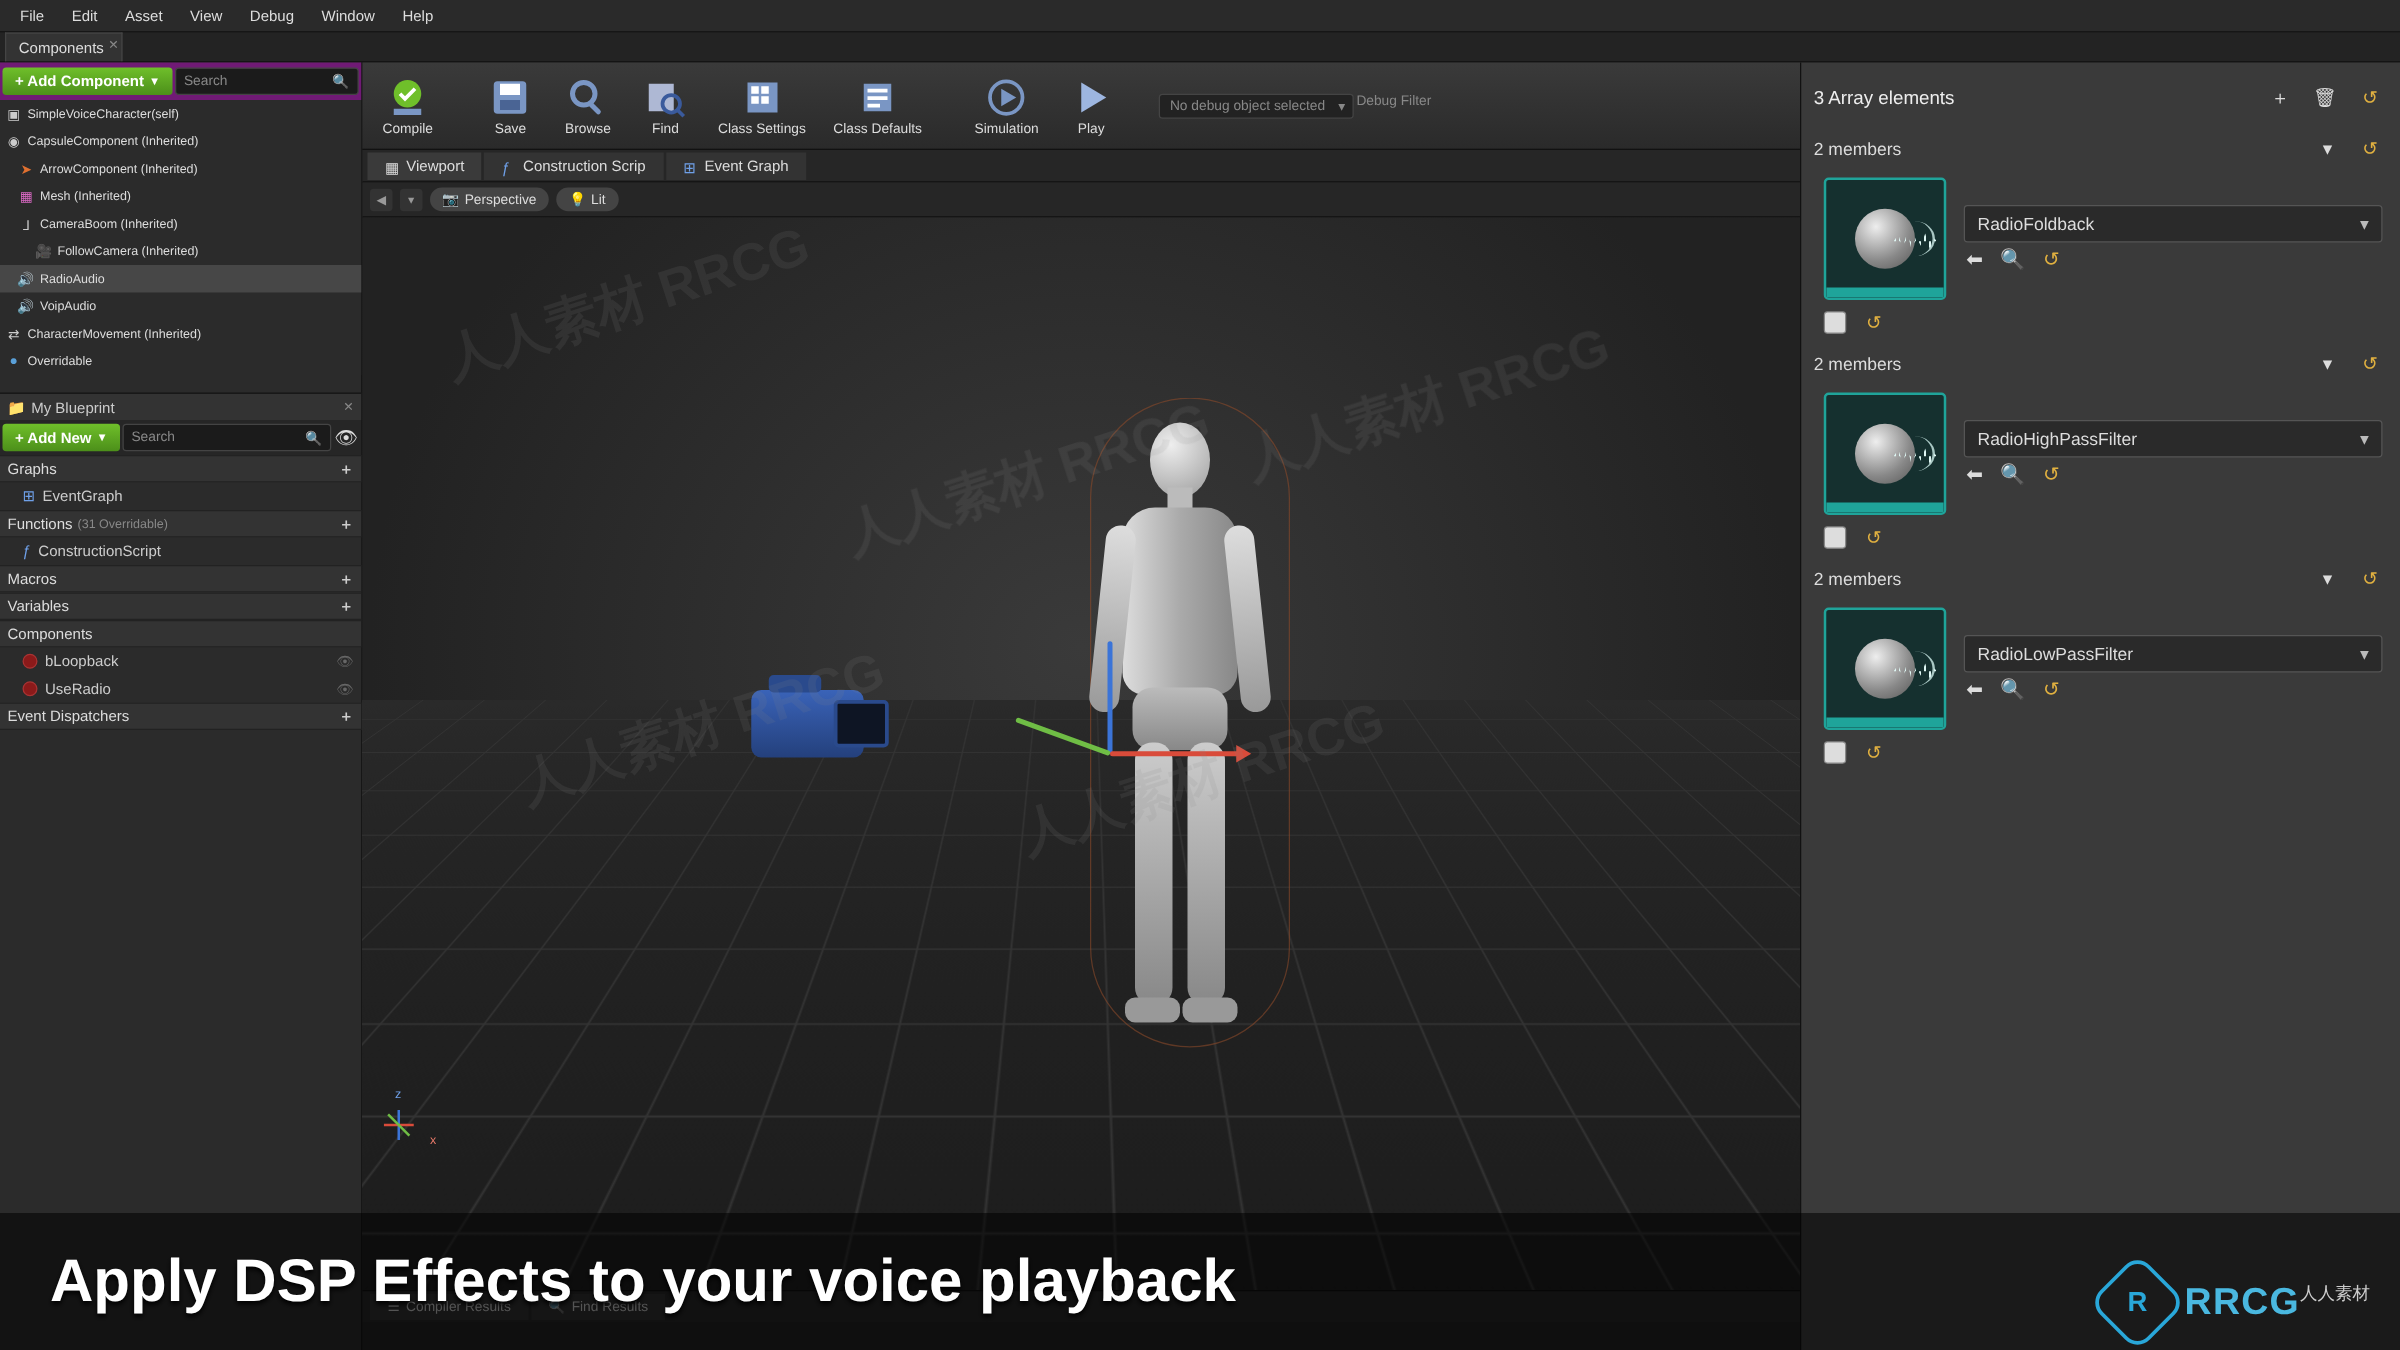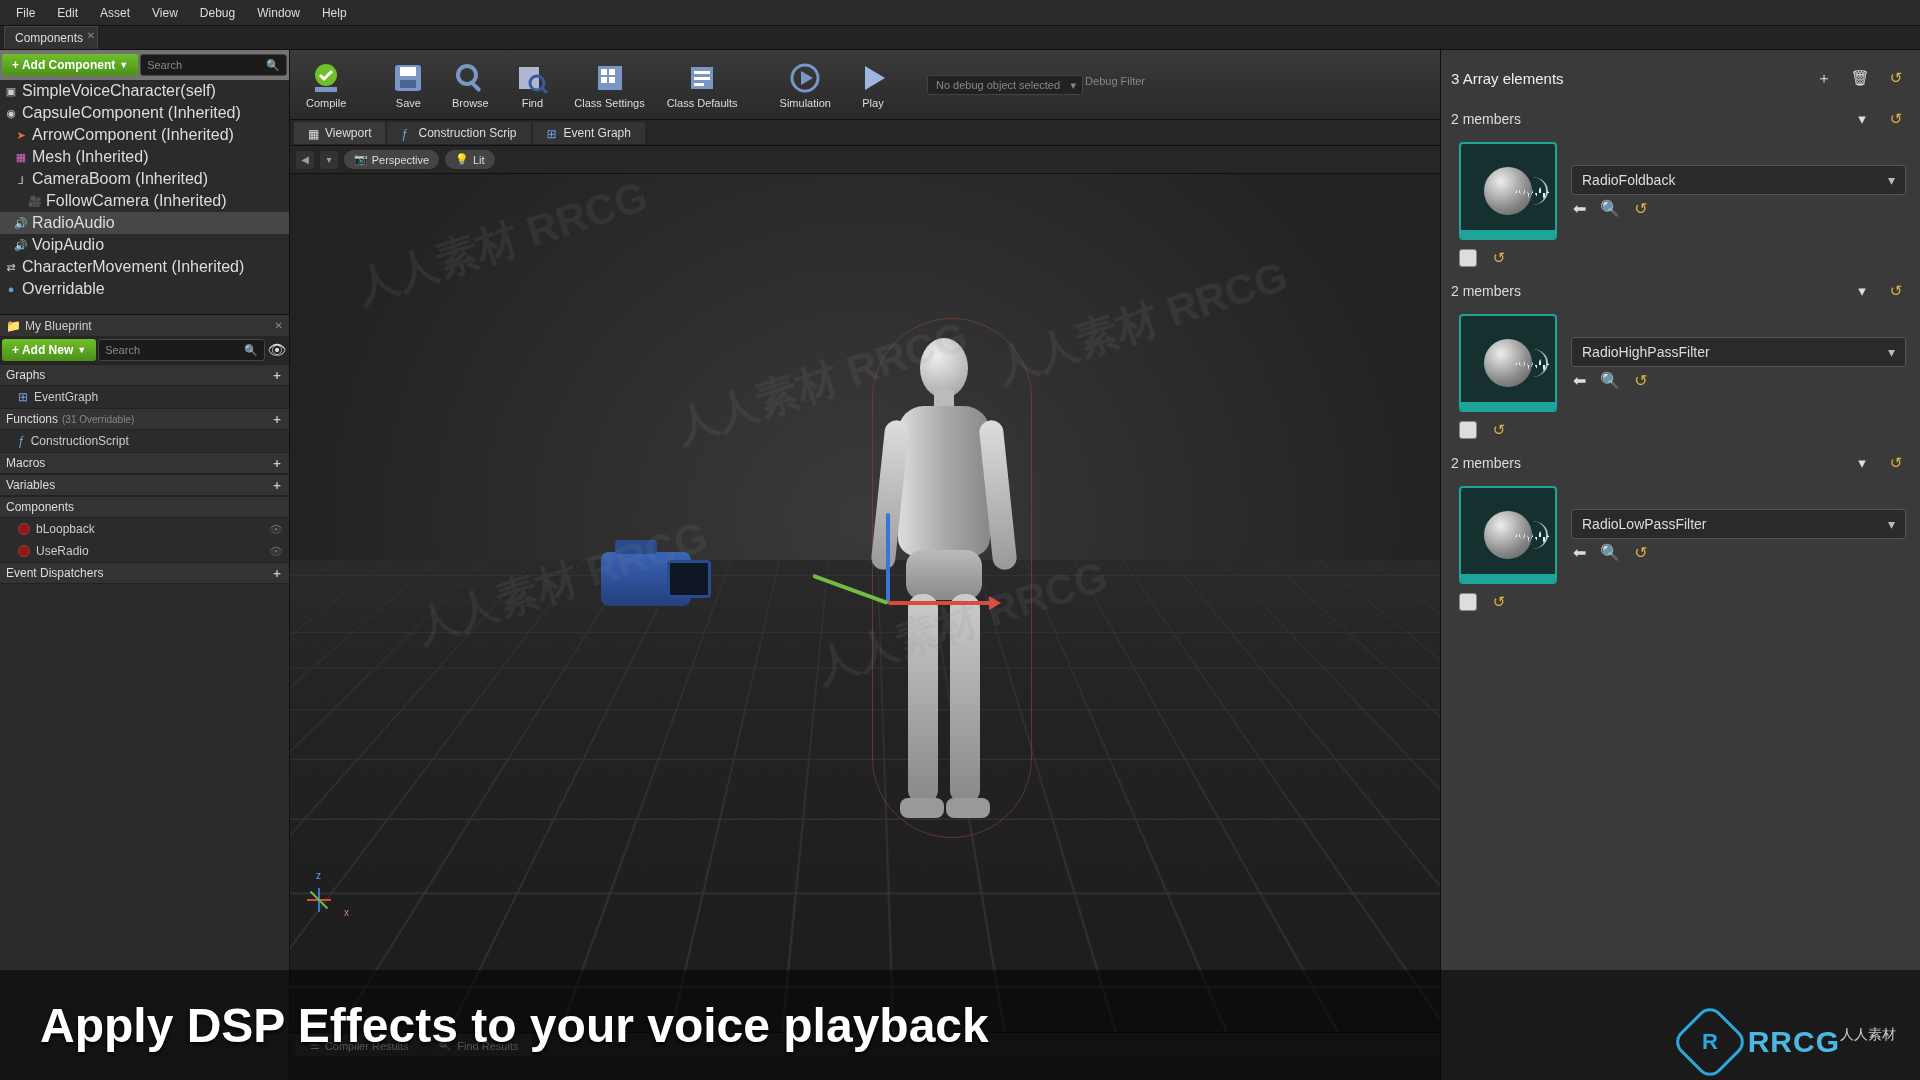--- a/index.html
+++ b/index.html
@@ -14,33 +14,33 @@
 .doc-tabs .tab { background:#333; padding:4px 14px 4px 10px; color:#ddd; border:1px solid #444; border-bottom:none; font-size:12px; position:relative; }
 .doc-tabs .close { position:absolute; right:2px; top:3px; font-size:10px; color:#888; }
 
 
 .main { display:flex; height:calc(1080px - 26px - 24px); }
 
 
 .left { width:290px; background:#2b2b2b; display:flex; flex-direction:column; border-right:1px solid #111; }
 
 
-.addcomp-row { display:flex; align-items:center; height:30px; background:#737373; padding:2px; gap:2px; }
+.addcomp-row { display:flex; align-items:center; height:30px; background:#701a75; padding:2px; gap:2px; }
 .btn-green { background:linear-gradient(#6fbf2a,#4c8f1a); color:#fff; padding:4px 10px; border-radius:3px; font-weight:bold; display:flex; align-items:center; gap:4px; cursor:pointer; font-size:12px; }
 .btn-green .caret { font-size:9px; }
 .searchbox { flex:1; background:#1b1b1b; border:1px solid #444; border-radius:3px; height:22px; display:flex; align-items:center; padding:0 6px; color:#888; font-size:11px; }
 
 
 .comp-tree { background:#2b2b2b; }
 .comp-tree .node { display:flex; align-items:center; height:22px; padding:0 4px; gap:4px; cursor:pointer; }
 .comp-tree .node.sel { background:#474747; }
 .comp-tree .ico { width:14px; height:14px; display:inline-flex; align-items:center; justify-content:center; font-size:11px; }
 .comp-tree .i1 { padding-left:14px; }
 .comp-tree .i2 { padding-left:28px; }
-.comp-tree .txt { color:#ddd; font-size:16px; white-space:nowrap; }
+.comp-tree .txt { color:#ddd; font-size:10px; white-space:nowrap; }
 
 
 .mybp-header { background:#333; height:22px; display:flex; align-items:center; padding:0 6px; margin-top:14px; border-top:1px solid #111; }
 .mybp-header .close { margin-left:auto; color:#888; font-size:10px; }
 .addnew-row { display:flex; align-items:center; height:28px; background:#262626; padding:2px; gap:2px; }
 .bp-section { background:#2b2b2b; }
 .bp-cat { height:22px; background:#333; display:flex; align-items:center; padding:0 6px; color:#ddd; border-top:1px solid #222; border-bottom:1px solid #222; }
 .bp-cat .plus { margin-left:auto; color:#ccc; font-weight:bold; cursor:pointer; }
 .bp-cat .sub { color:#888; font-size:10px; margin-left:4px; }
 .bp-item { height:22px; display:flex; align-items:center; padding:0 6px 0 18px; gap:6px; cursor:pointer; }

